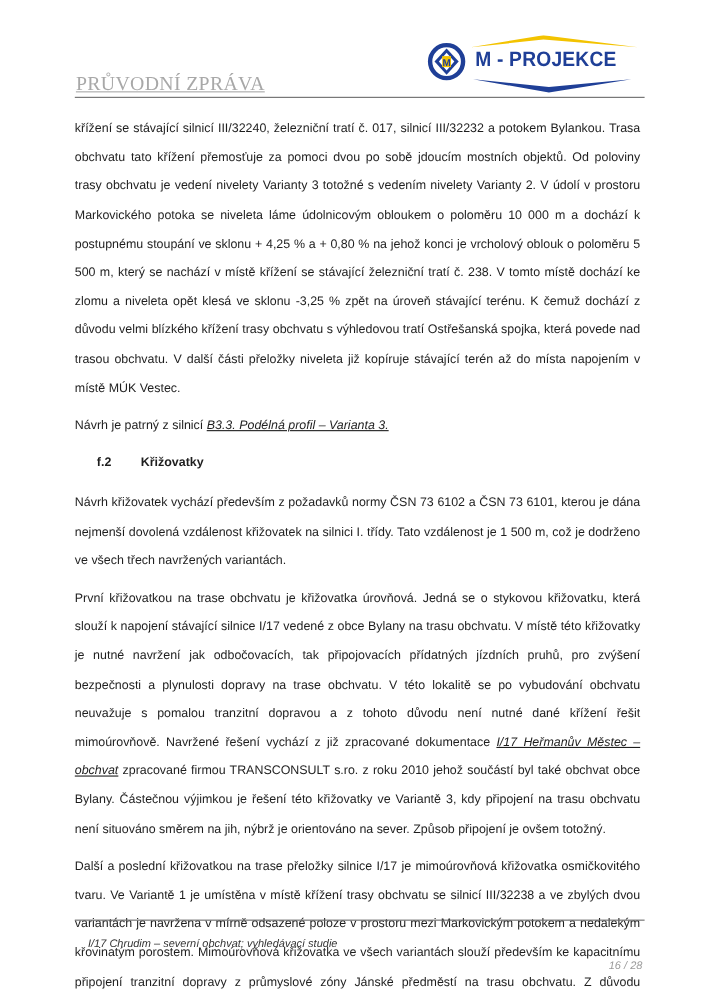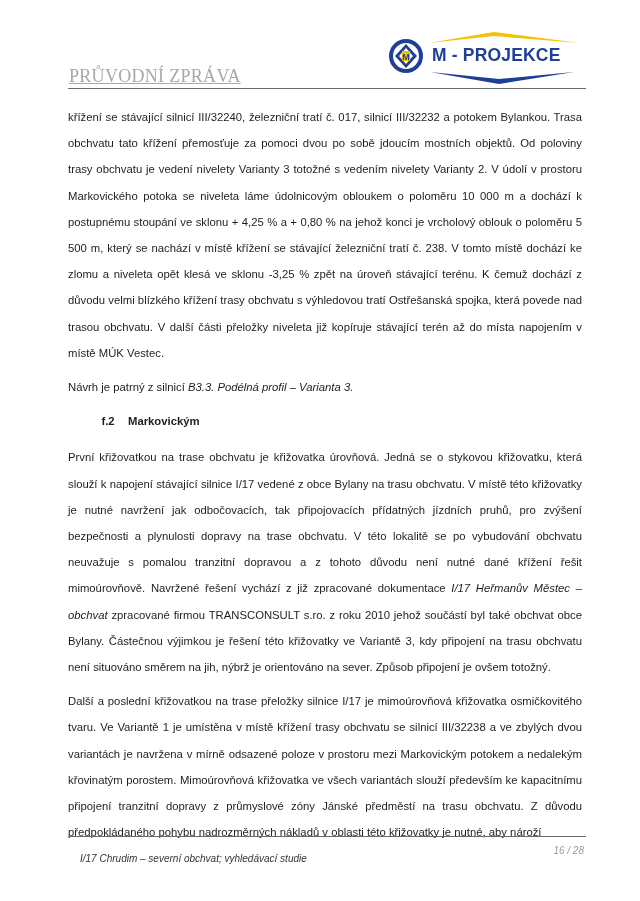--- a/index.html
+++ b/index.html
@@ -66,46 +66,46 @@
       text-align: justify;
     }
     .body p.last-line-left { text-align-last: left; }
     .section-heading {
       margin: 4px 0 10px 20px;
       font-weight: bold;
       font-size: 11.3px;
       display: flex;
       gap: 0;
     }
-    .section-heading .num { width: 40px; text-align: center; }
+    .section-heading .num { width: 40px; }
     .footer-rule {
       position: absolute;
       left: 68px;
       top: 836px;
       width: 518px;
       height: 1px;
       background: #6a6a6a;
     }
     .footer-left {
       position: absolute;
       left: 80px;
       top: 853px;
       font-size: 10px;
       font-style: italic;
       color: #333333;
     }
     .footer-right {
       position: absolute;
       right: 56px;
-      top: 845px;
+      top: 873px;
       font-size: 10px;
       font-style: italic;
       color: #9a9a9a;
     }
-    em { font-style: italic; }
+    em { font-style: italic; text-decoration: underline; }
   </style>
 </head>
 <body>
 
 <div class="header-title">PRŮVODNÍ ZPRÁVA</div>
 
 <div class="logo">
   <svg width="200" height="56" viewBox="0 0 200 56">
 
     <polygon points="44,11 110,0 196,11 110,4" fill="#f3c300"></polygon>
@@ -123,22 +123,23 @@
 
 <div class="header-rule"></div>
 
 <div class="body">
   <p>křížení se stávající silnicí III/32240, železniční tratí č. 017, silnicí III/32232 a potokem Bylankou. Trasa obchvatu tato křížení přemosťuje za pomoci dvou po sobě jdoucím mostních objektů. Od poloviny trasy obchvatu je vedení nivelety Varianty 3 totožné s vedením nivelety Varianty 2. V údolí v prostoru Markovického potoka se niveleta láme údolnicovým obloukem o poloměru 10 000 m a dochází k postupnému stoupání ve sklonu + 4,25 % a + 0,80 % na jehož konci je vrcholový oblouk o poloměru 5 500 m, který se nachází v místě křížení se stávající železniční tratí č. 238. V tomto místě dochází ke zlomu a niveleta opět klesá ve sklonu -3,25 % zpět na úroveň stávající terénu. K čemuž dochází z důvodu velmi blízkého křížení trasy obchvatu s výhledovou tratí Ostřešanská spojka, která povede nad trasou obchvatu. V další části přeložky niveleta již kopíruje stávající terén až do místa napojením v místě MÚK Vestec.</p>
   <p>
     <span>Návrh je patrný z silnicí </span><em>B3.3. Podélná profil – Varianta 3.</em>
   </p>
   <div class="section-heading">
     <span class="num">f.2</span>
-    <span>Markovickým</span>
+    <span>Křižovatky</span>
   </div>
+  <p>Návrh křižovatek vychází především z požadavků normy ČSN 73 6102 a ČSN 73 6101, kterou je dána nejmenší dovolená vzdálenost křižovatek na silnici I. třídy. Tato vzdálenost je 1 500 m, což je dodrženo ve všech třech navržených variantách.</p>
   <p>
     <span>První křižovatkou na trase obchvatu je křižovatka úrovňová. Jedná se o stykovou křižovatku, která slouží k napojení stávající silnice I/17 vedené z obce Bylany na trasu obchvatu. V místě této křižovatky je nutné navržení jak odbočovacích, tak připojovacích přídatných jízdních pruhů, pro zvýšení bezpečnosti a plynulosti dopravy na trase obchvatu.  V této lokalitě se po vybudování obchvatu neuvažuje s pomalou tranzitní dopravou a z tohoto důvodu není nutné dané křížení řešit mimoúrovňově. Navržené řešení vychází z již zpracované dokumentace </span><em>I/17 Heřmanův Městec – obchvat</em><span> zpracované firmou TRANSCONSULT s.ro. z roku 2010 jehož součástí byl také obchvat obce Bylany. Částečnou výjimkou je řešení této křižovatky ve Variantě 3, kdy připojení na trasu obchvatu není situováno směrem na jih, nýbrž je orientováno na sever. Způsob připojení je ovšem totožný.</span>
   </p>
   <p>Další a poslední křižovatkou na trase přeložky silnice I/17 je mimoúrovňová křižovatka osmičkovitého tvaru. Ve Variantě 1 je umístěna v místě křížení trasy obchvatu se silnicí III/32238 a ve zbylých dvou variantách je navržena v mírně odsazené poloze v prostoru mezi Markovickým potokem a nedalekým křovinatým porostem. Mimoúrovňová křižovatka ve všech variantách slouží především ke kapacitnímu připojení tranzitní dopravy z průmyslové zóny Jánské předměstí na trasu obchvatu.   Z důvodu předpokládaného pohybu nadrozměrných nákladů v oblasti této křižovatky je nutné, aby nároží</p>
 </div>
 
 <div class="footer-rule"></div>
 <div class="footer-left">I/17 Chrudim – severní obchvat; vyhledávací studie</div>
 <div class="footer-right">16 / 28</div>
 

